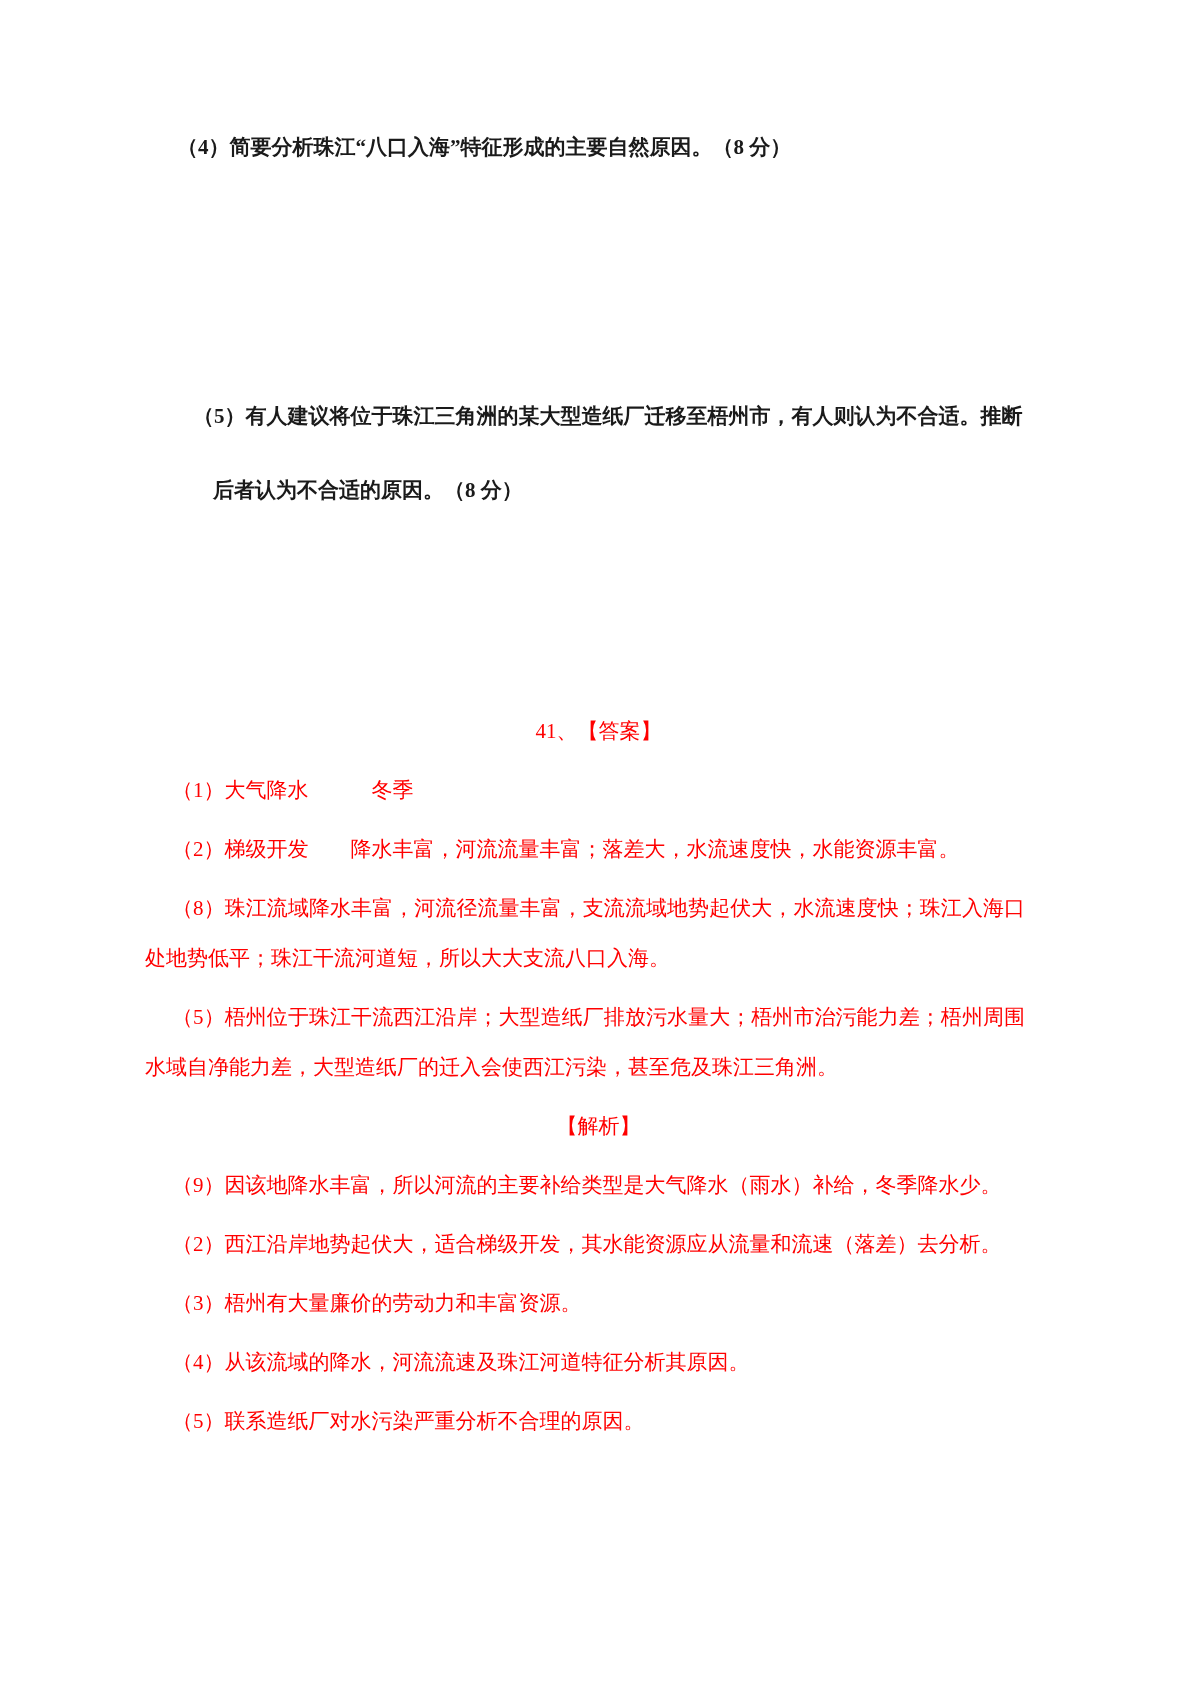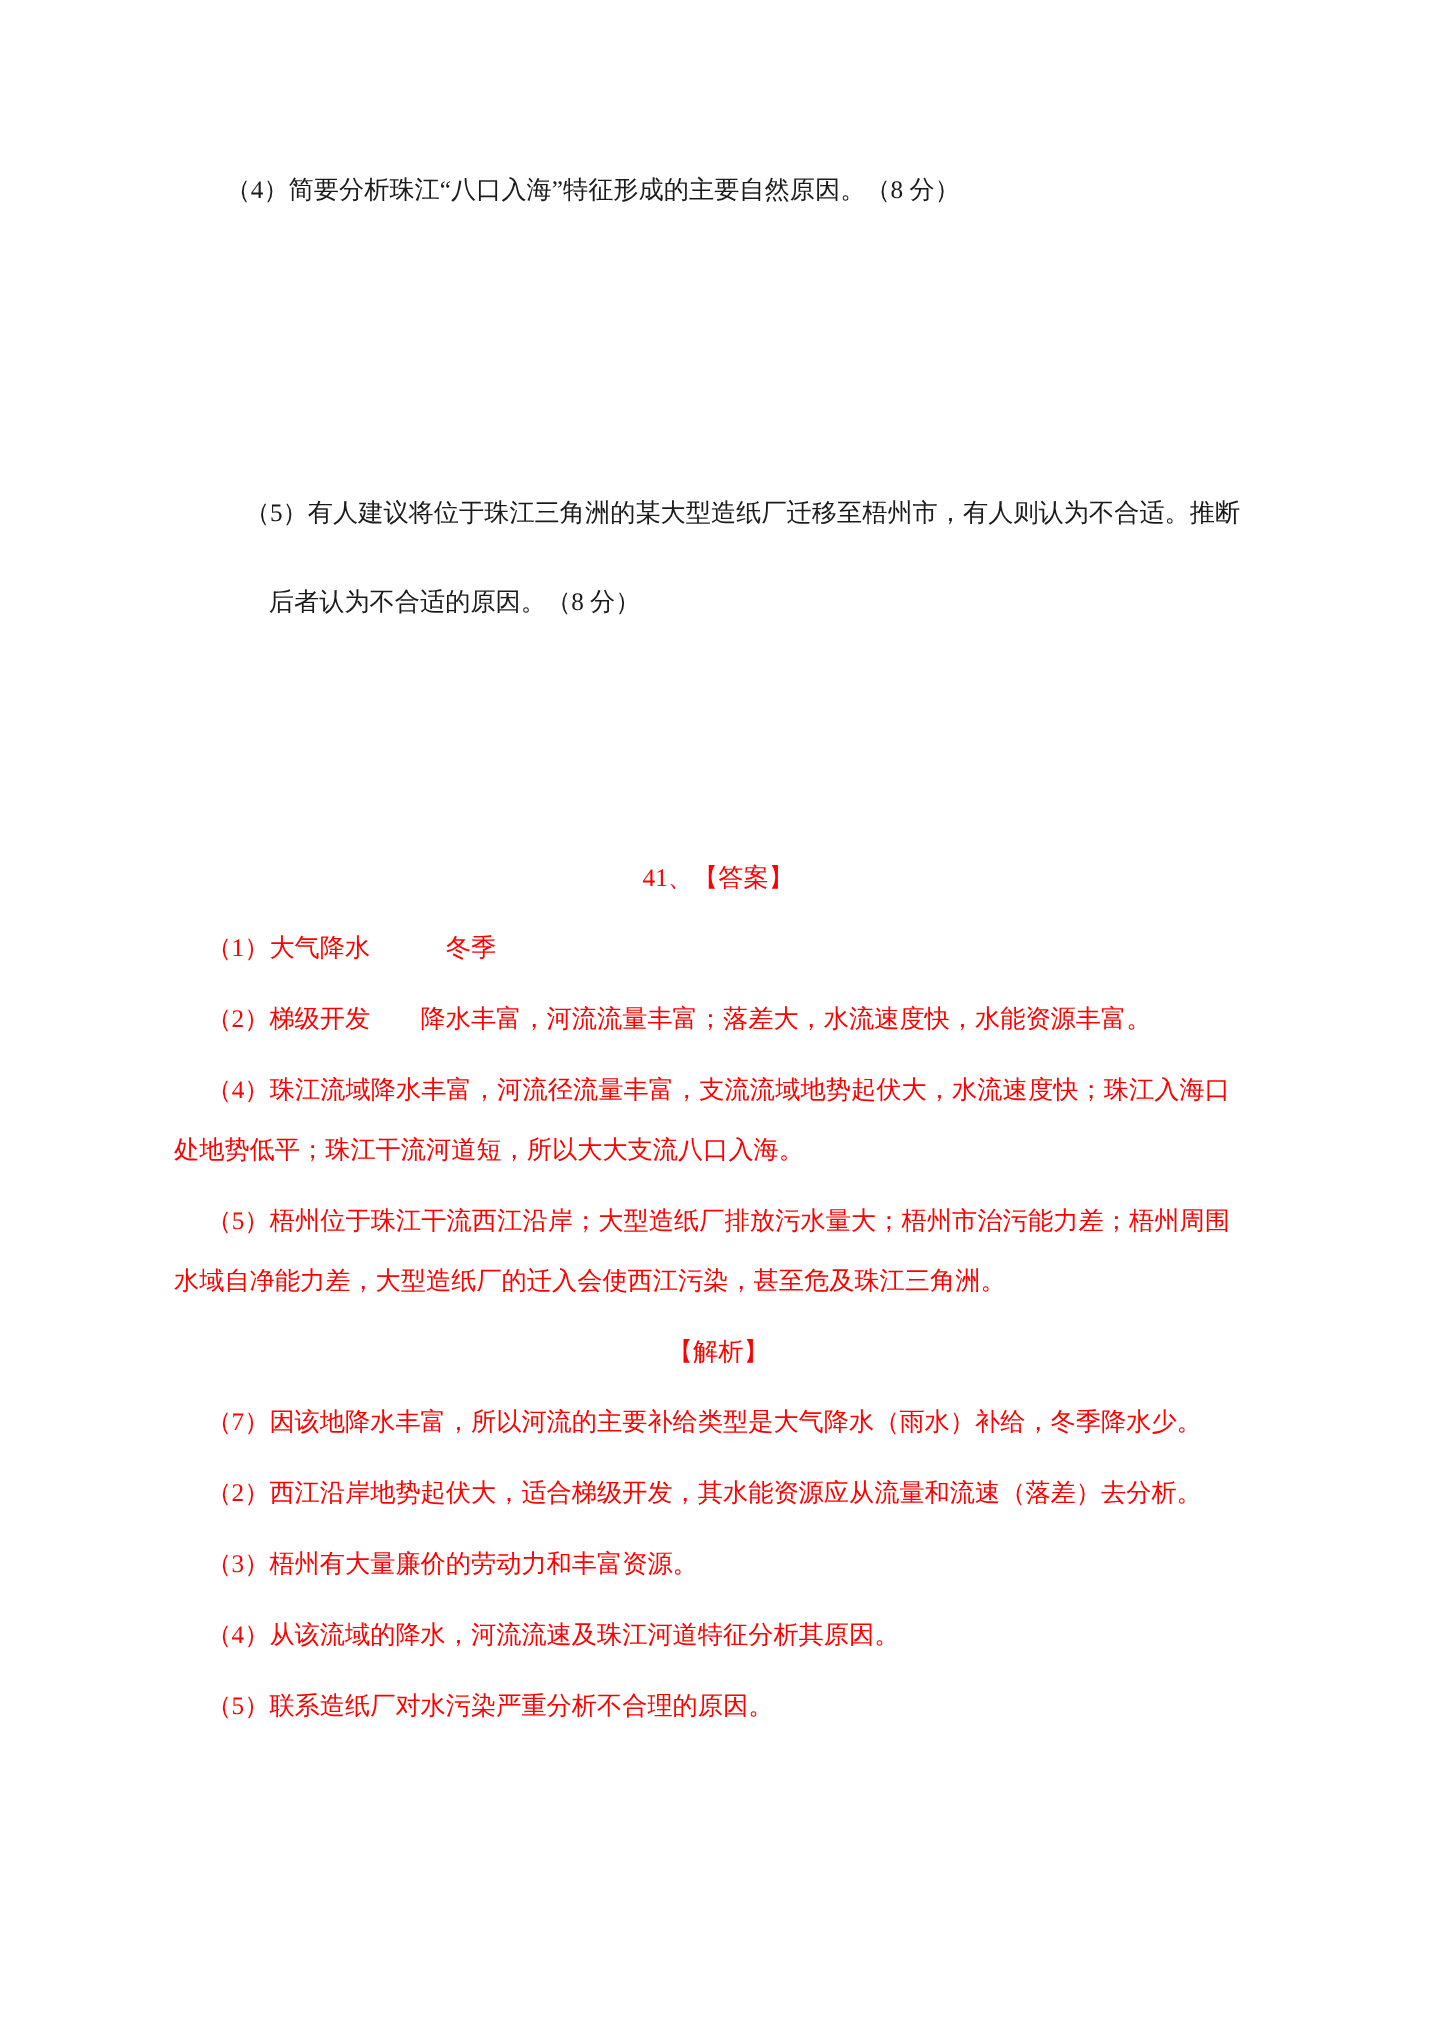--- a/index.html
+++ b/index.html
@@ -16,23 +16,24 @@
     width: 1200px;
     height: 1698px;
     background: #ffffff;
     overflow: hidden;
     font-family: "Liberation Serif", "DejaVu Serif", serif;
     font-size: 21px;
     color: var(--question-text);
   }
   .line {
     position: absolute;
-    margin: 16px;
+    margin: 5px;
     line-height: 50px;
     white-space: pre-wrap;
+    font-weight: bold;
   }
   .question {
     color: var(--question-text);
   }
   .red-section {
     position: absolute;
     left: 145px;
     top: 706px;
     width: 880px;
     color: var(--answer-text);
@@ -64,27 +65,27 @@
 
   <div class="red-section">
 
     <p class="section-heading">41、【答案】</p>
 
     <p>（1）大气降水　　　冬季</p>
 
     <p>（2）梯级开发　　降水丰富，河流流量丰富；落差大，水流速度快，水能资源丰富。</p>
 
 
-    <p>（4）珠江流域降水丰富，河流径流量丰富，支流流域地势起伏大，水流速度快；珠江入海口处地势低平；珠江干流河道短，所以大大支流八口入海。</p>
+    <p>（8）珠江流域降水丰富，河流径流量丰富，支流流域地势起伏大，水流速度快；珠江入海口处地势低平；珠江干流河道短，所以大大支流八口入海。</p>
 
     <p>（5）梧州位于珠江干流西江沿岸；大型造纸厂排放污水量大；梧州市治污能力差；梧州周围水域自净能力差，大型造纸厂的迁入会使西江污染，甚至危及珠江三角洲。</p>
 
     <p class="section-heading analysis-heading">【解析】</p>
 
-    <p>（7）因该地降水丰富，所以河流的主要补给类型是大气降水（雨水）补给，冬季降水少。</p>
+    <p>（9）因该地降水丰富，所以河流的主要补给类型是大气降水（雨水）补给，冬季降水少。</p>
 
     <p>（2）西江沿岸地势起伏大，适合梯级开发，其水能资源应从流量和流速（落差）去分析。</p>
 
     <p>（3）梧州有大量廉价的劳动力和丰富资源。</p>
 
     <p>（4）从该流域的降水，河流流速及珠江河道特征分析其原因。</p>
 
     <p>（5）联系造纸厂对水污染严重分析不合理的原因。</p>
 
   </div>

